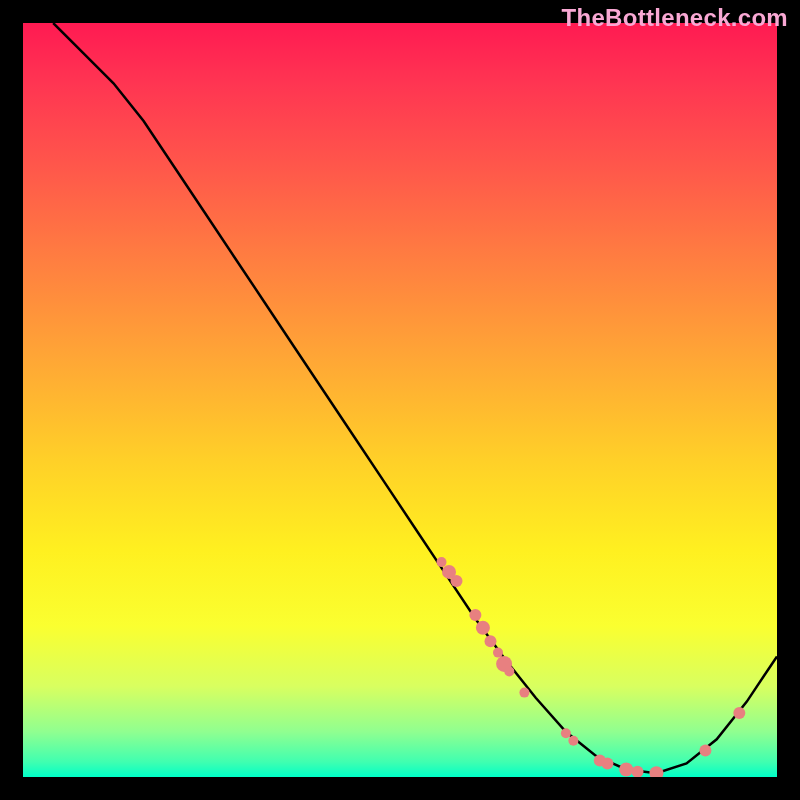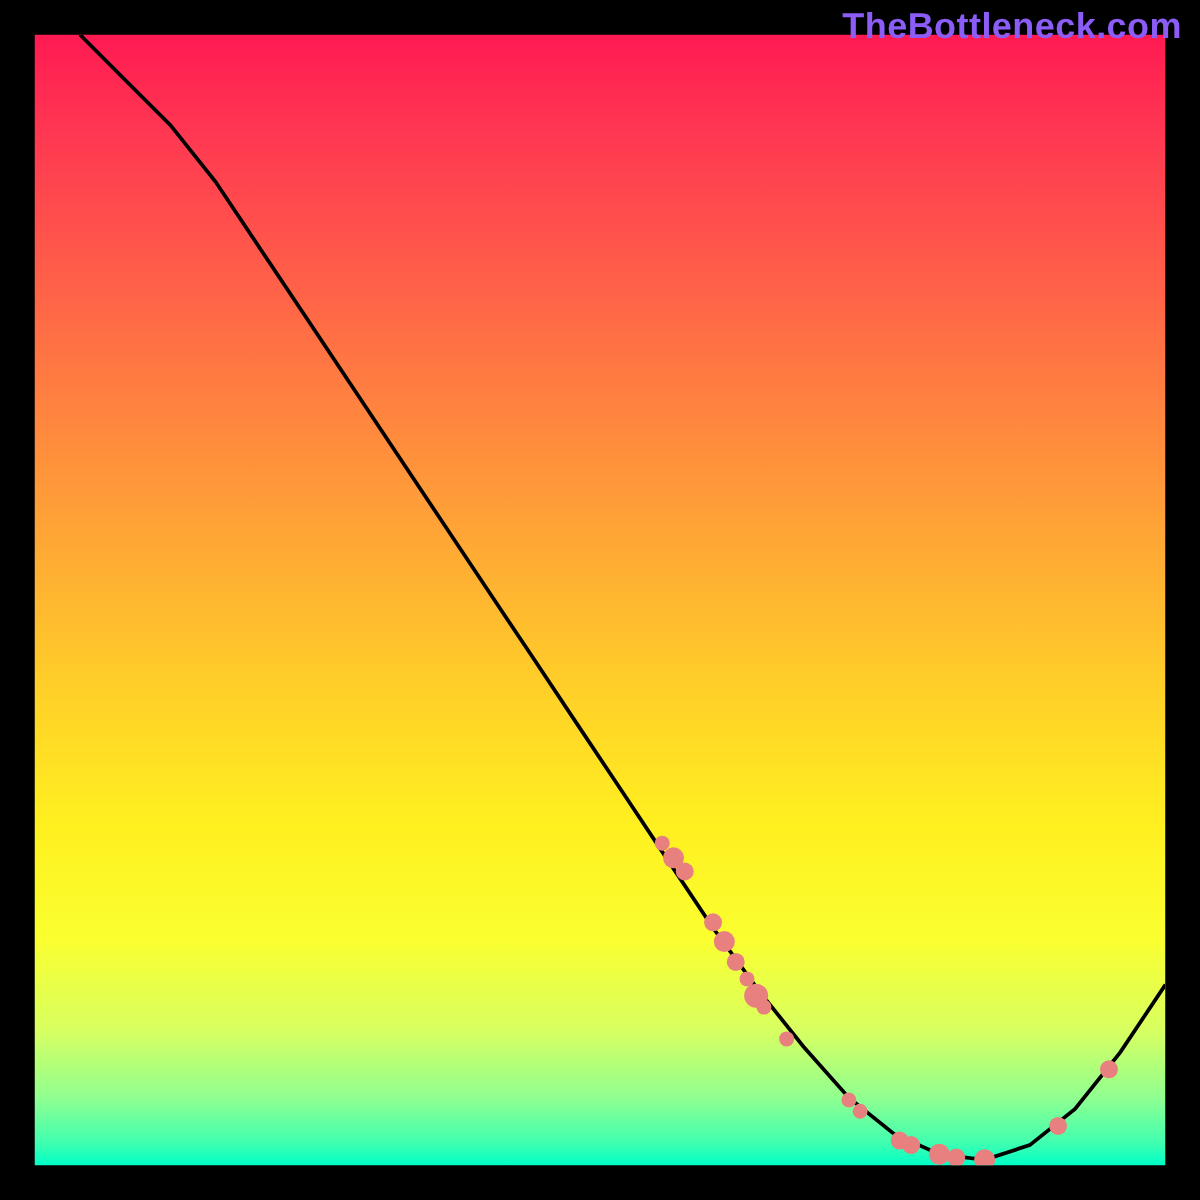--- a/index.html
+++ b/index.html
@@ -1,20 +1,20 @@
 <!DOCTYPE html>
 <html><head>
 <meta charset="utf-8">
 <style>
   * { margin: 0; padding: 0; box-sizing: border-box; }
   body { width: 800px; height: 800px; background: #000; position: relative; font-family: Arial, sans-serif; }
   .frame { position: absolute; top: 0; left: 0; width: 800px; height: 800px; background: #000; }
   .plot-area { position: absolute; top: 23px; left: 23px; width: 754px; height: 754px; overflow: hidden; }
   .gradient-bg { position: absolute; top: 0; left: 0; width: 100%; height: 100%; background: linear-gradient(to bottom, #ff1a52 0%, #ff3552 8%, #ff5a4a 20%, #ff8040 32%, #ffa835 45%, #ffd028 58%, #fff020 70%, #faff30 80%, #d8ff60 88%, #90ff90 94%, #40ffb0 98%, #00ffc8 100%); }
-  .watermark { position: absolute; top: 4px; right: 12px; color: #8b5cf6; font-size: 24px; font-weight: bold; letter-spacing: 0.3px; }
+  .watermark { position: absolute; top: 4px; right: 12px; color: #f9a8d4; font-size: 24px; font-weight: bold; letter-spacing: 0.3px; }
   svg.curve { position: absolute; top: 0; left: 0; width: 754px; height: 754px; }
 </style>
 </head>
 <body>
 
 <div class="frame">
   <div class="plot-area">
     <div class="gradient-bg"></div>
     <svg class="curve" viewBox="0 0 754 754">
       <path id="curve-path" fill="none" stroke="#000" stroke-width="2.5" d="M30.2 0.0 L60.3 30.2 L90.5 60.3 L120.6 98.0 L150.8 143.3 L181.0 188.5 L211.1 233.7 L241.3 279.0 L271.4 324.2 L301.6 369.5 L331.8 414.7 L361.9 459.9 L392.1 505.2 L422.2 550.4 L452.4 595.7 L482.6 637.1 L512.7 674.8 L542.9 708.8 L573.0 732.9 L603.2 746.5 L633.4 750.2 L663.5 740.4 L693.7 716.3 L723.8 678.6 L754.0 633.4"></path>

